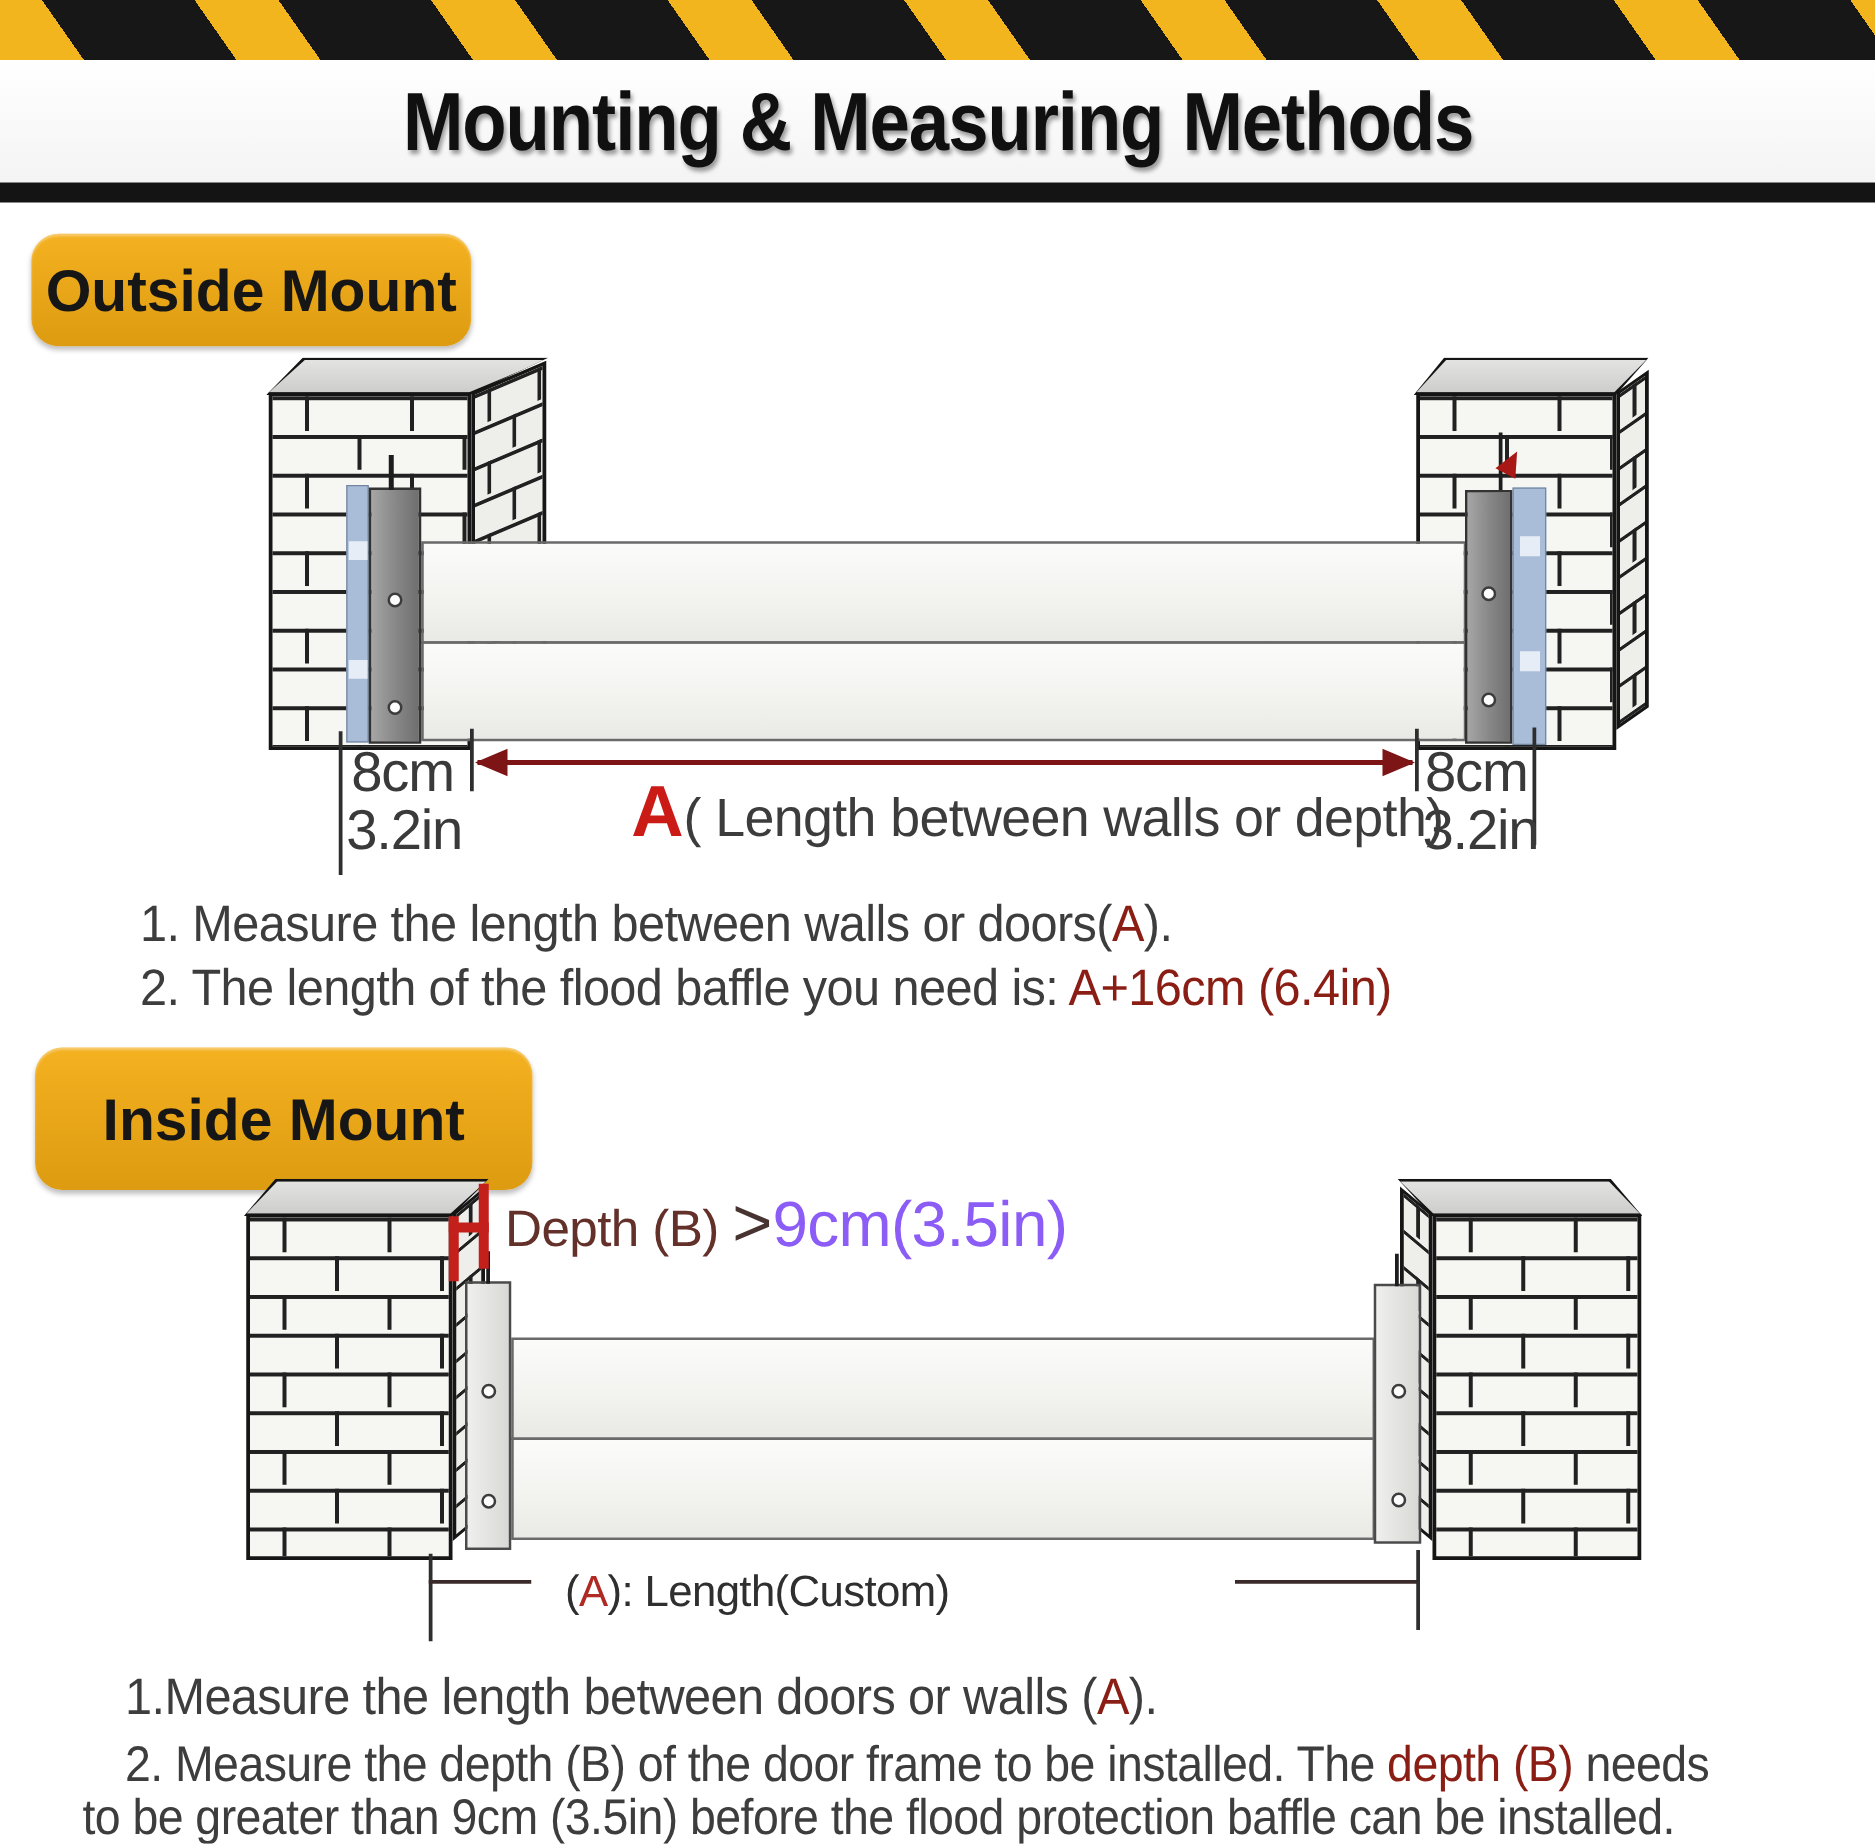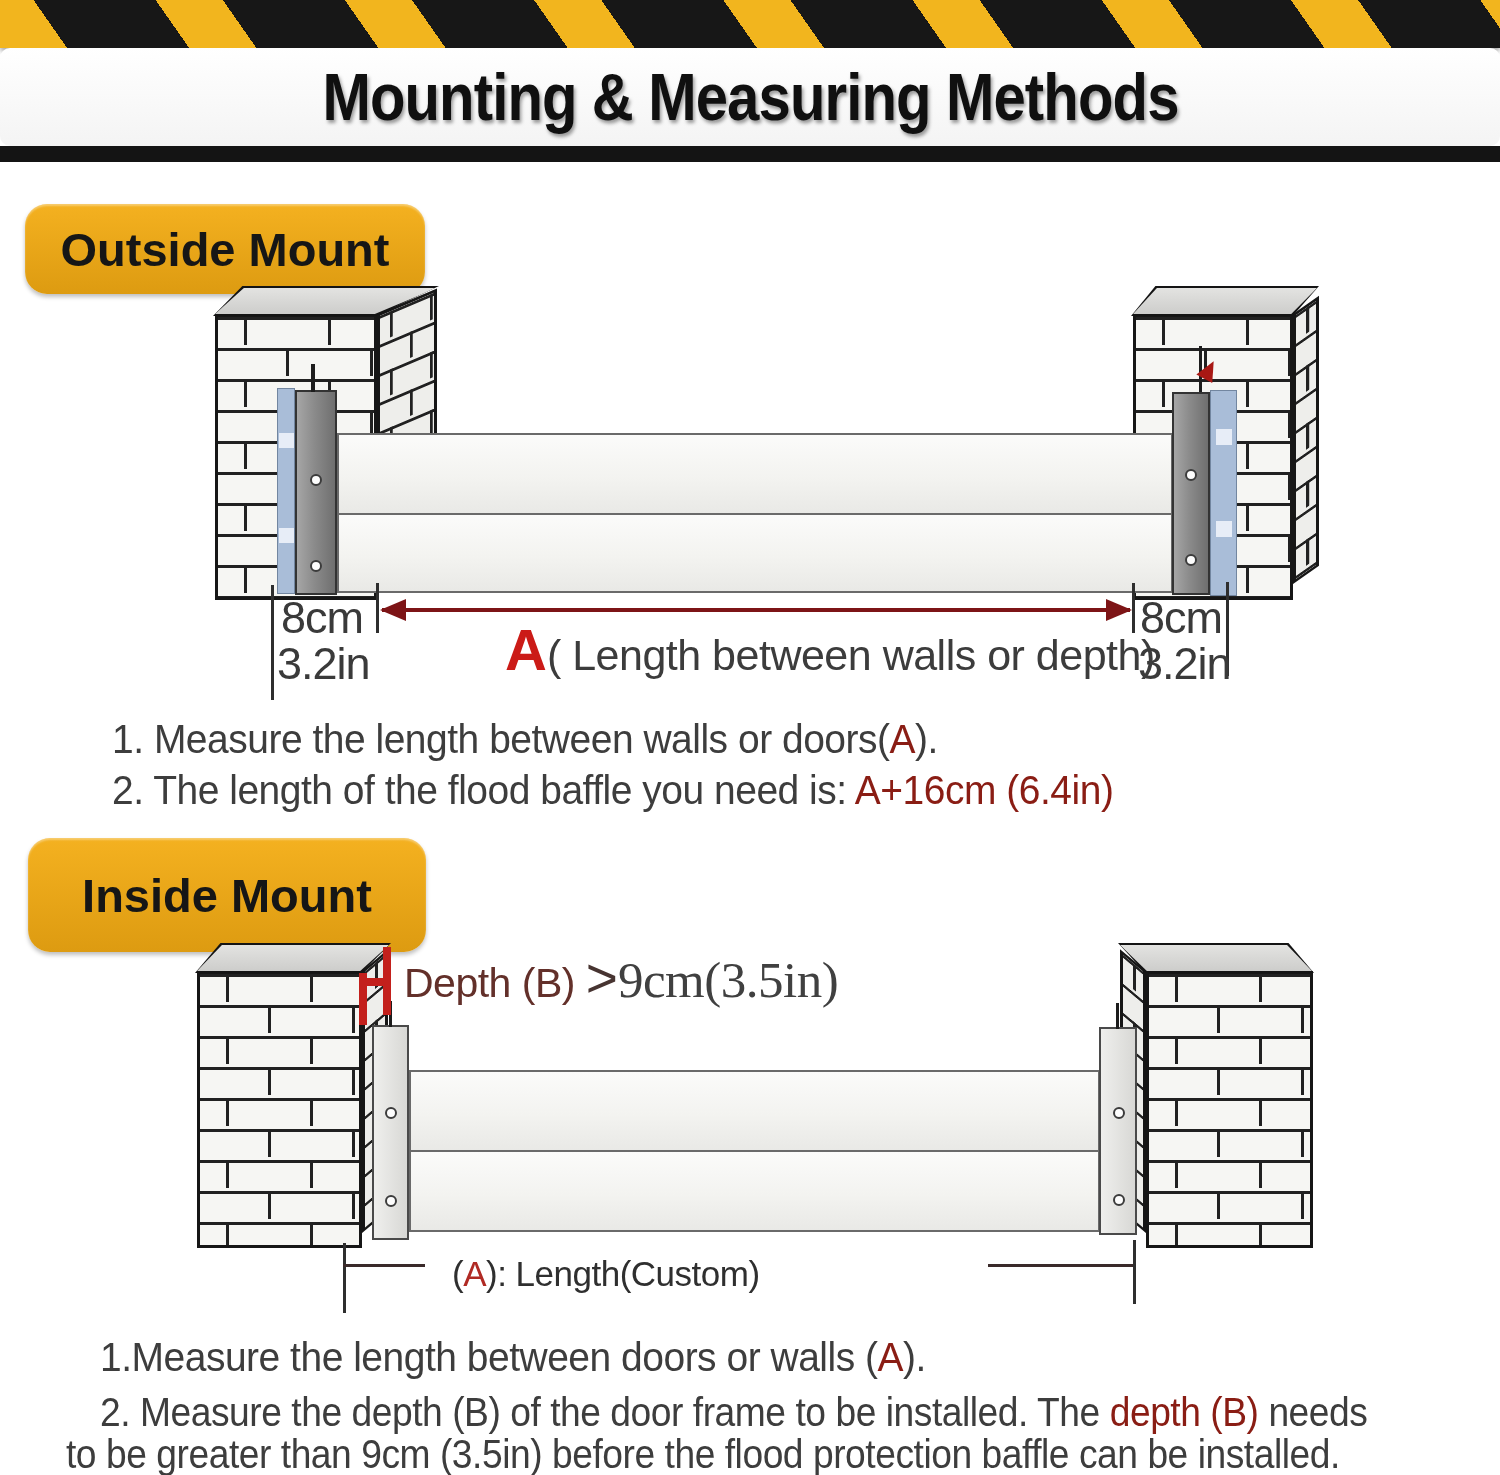--- a/index.html
+++ b/index.html
@@ -10,21 +10,21 @@
   }
   
   .tape {
     position:absolute; left:0; top:0; width:1500px; height:48px;
     background:repeating-linear-gradient(55deg,#f2b51e 0 55px,#171717 55px 155px);
     box-shadow:0 3px 5px rgba(0,0,0,.35);
   }
   .title-band {
     position:absolute; left:0; top:48px; width:1500px; height:98px;
     background:linear-gradient(180deg,#ffffff,#f4f4f4);
-    display:flex; align-items:center; justify-content:center;border-radius:10px;
+    display:flex; align-items:center; justify-content:center;
   }
   .title-band h1 {
     font-size:66px; font-weight:700; color:#101010; letter-spacing:-1px;
     transform:scaleX(.88); white-space:nowrap;
     text-shadow:2px 3px 4px rgba(0,0,0,.38);
   }
   .black-bar { position:absolute; left:0; top:146px; width:1500px; height:16px; background:#141414; }
 
   
   .badge {
@@ -93,21 +93,21 @@
                 border-left:9px solid transparent; border-right:9px solid transparent;
                 border-bottom:20px solid #a81814; transform:rotate(28deg); }
 
   .a-label { position:absolute; white-space:nowrap; z-index:5; }
   .a-label .big-a { font-size:58px; font-weight:700; color:#cb1b17; }
   .a-label .rest  { font-size:43px; color:#3c3c3c; letter-spacing:-0.5px; }
 
   .depth-label { position:absolute; white-space:nowrap; z-index:6; }
   .depth-label .lbl { font-size:41px; color:#63302a; letter-spacing:-0.5px; }
   .depth-label .gt  { font-size:55px; color:#473431; font-weight:400; }
-  .depth-label .val { font-size:51px; color:#404040; letter-spacing:-0.5px;font-family:Liberation Serif, serif; }
+  .depth-label .val { font-size:51px; color:#8b5cf6; letter-spacing:-0.5px; }
 
   .len-label { position:absolute; white-space:nowrap; font-size:35px; color:#2f2f2f; letter-spacing:-0.5px; z-index:5; }
   .len-label .red-a { color:#b02a24; }
 
   .step { position:absolute; font-size:41px; color:#3d3d3d; white-space:nowrap;
           letter-spacing:-0.5px; transform:scaleX(.95); transform-origin:0 0; }
   .step.small { font-size:40px; transform:scaleX(.93); }
   .maroon { color:#8a1d14; }
 </style>
 </head>
@@ -117,21 +117,21 @@
 
   <header>
     <div class="tape"></div>
     <div class="title-band">
       <h1>Mounting &amp; Measuring Methods</h1>
     </div>
     <div class="black-bar"></div>
   </header>
 
   <section>
-    <div class="badge" style="left:25px;top:187px;width:400px;height:90px;margin-top:17px;">
+    <div class="badge" style="left:25px;top:187px;width:352px;height:90px;">
       <span>Outside Mount</span>
     </div>
 
     <div>
       <div class="cap" style="left:213px;top:286px;width:226px;height:30px;clip-path:polygon(13% 0,100% 0,72% 100%,0 100%);">
           <i></i>
         </div>
       <div class="brick-side" style="left:377px;top:314px;width:60px;height:264px;transform:skewY(-23deg);transform-origin:0 0;"></div>
       <div class="brick" style="left:215px;top:314px;width:162px;height:286px;"></div>
     </div>

